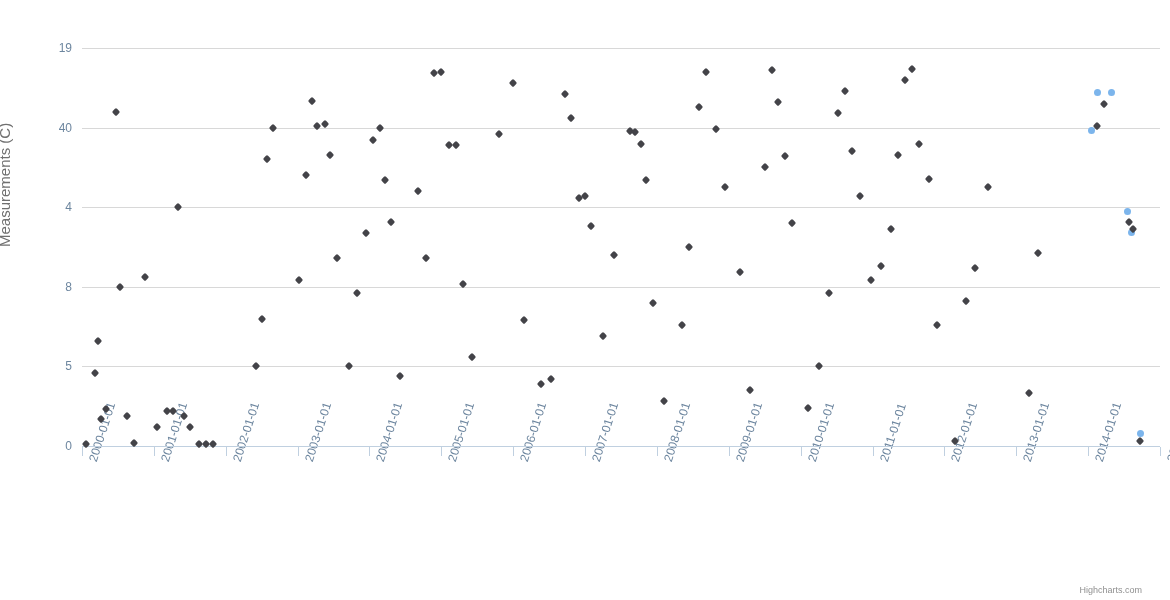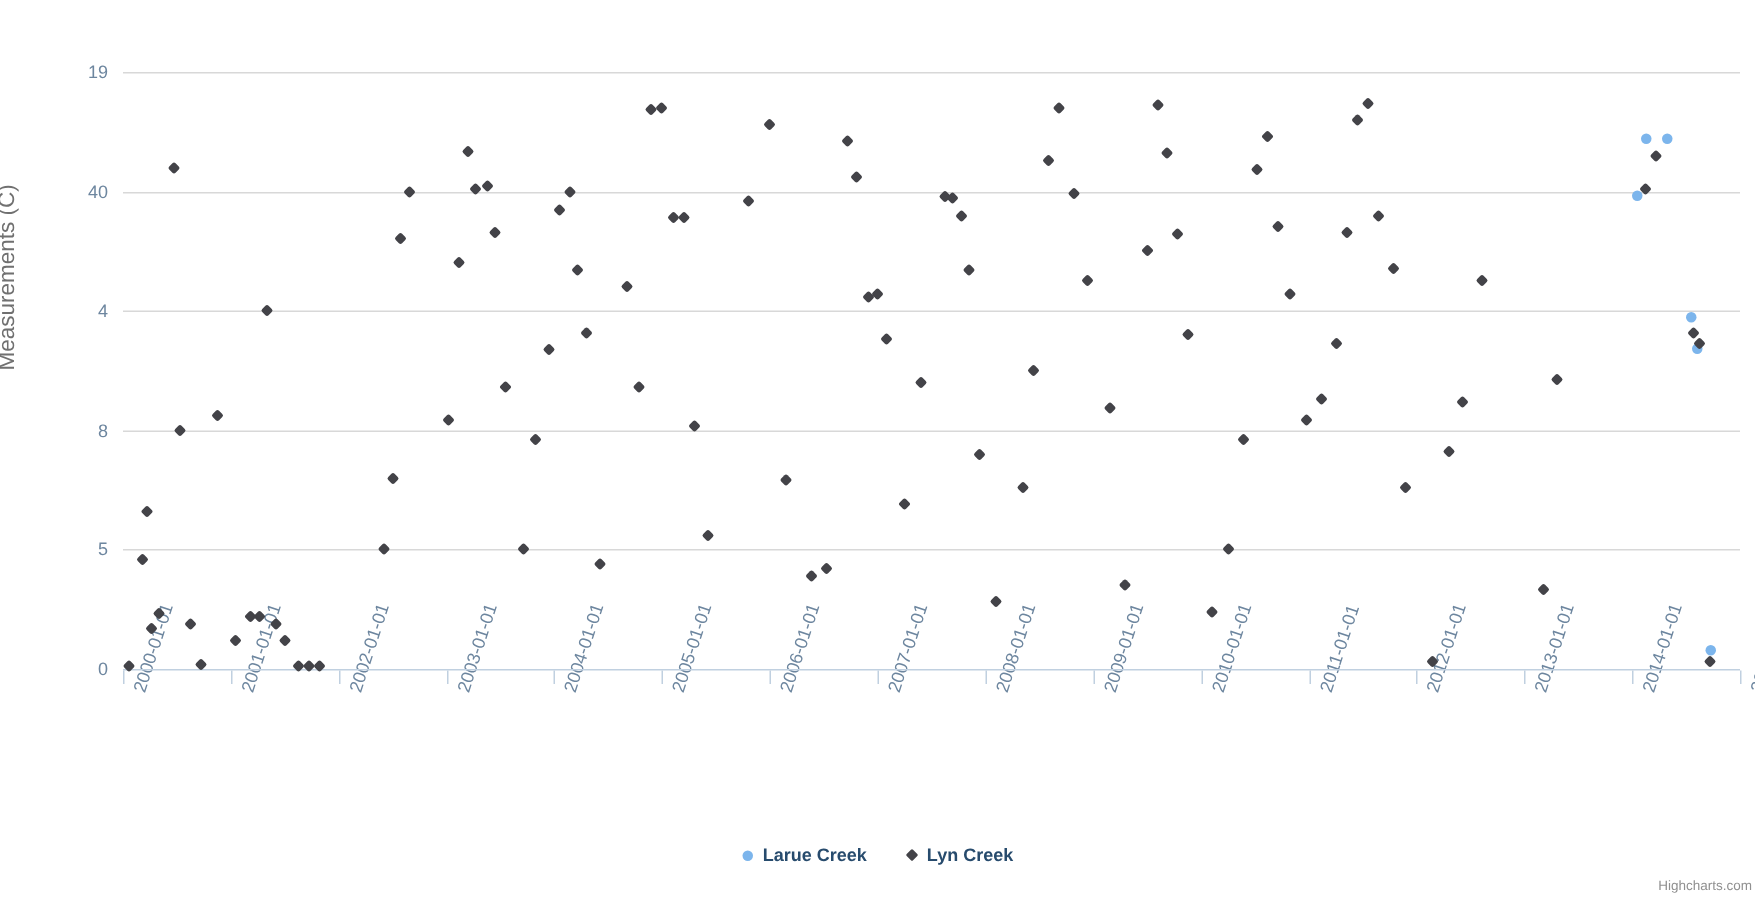--- a/index.html
+++ b/index.html
@@ -150,21 +150,21 @@
   }
   .legend-label {
     font-size: 12px;
     font-weight: bold;
     color: #274b6d;
     white-space: nowrap;
   }
   
   .credits {
     position: absolute;
-    right: 2px;
+    right: 28px;
     bottom: 5px;
     font-size: 9px;
     color: #909090;
     white-space: nowrap;
     cursor: pointer;
   }
 </style>
 </head>
 <body>
 
@@ -336,26 +336,16 @@
         <div class="pt pt-diamond" title="Lyn Creek: 3.3" style="left: 947.203px; top: 345.464px; background: rgb(67, 67, 72);"></div>
         <div class="pt pt-diamond" title="Lyn Creek: 12.1" style="left: 955.827px; top: 205.368px; background: rgb(67, 67, 72);"></div>
         <div class="pt pt-diamond" title="Lyn Creek: 21.5" style="left: 1021.94px; top: 55.72px; background: rgb(67, 67, 72);"></div>
         <div class="pt pt-diamond" title="Lyn Creek: 20.1" style="left: 1014.76px; top: 78.008px; background: rgb(67, 67, 72);"></div>
         <div class="pt pt-diamond" title="Lyn Creek: 14.1" style="left: 1047.1px; top: 173.528px; background: rgb(67, 67, 72);"></div>
         <div class="pt pt-diamond" title="Lyn Creek: 13.6" style="left: 1050.69px; top: 181.488px; background: rgb(67, 67, 72);"></div>
         <div class="pt pt-diamond" title="Lyn Creek: 0.3" style="left: 1057.88px; top: 393.224px; background: rgb(67, 67, 72);"></div>
       </div>
   </div>
 
-  <div class="legend" id="legend">
-      <div class="legend-item">
-        <span class="legend-symbol circle" style="background: rgb(124, 181, 236);"></span>
-        <span class="legend-label">Larue Creek</span>
-      </div>
-      <div class="legend-item">
-        <span class="legend-symbol diamond" style="background: rgb(67, 67, 72);"></span>
-        <span class="legend-label">Lyn Creek</span>
-      </div>
-    </div>
 
   <div class="credits">Highcharts.com</div>
 
 </div>
 
 </body></html>

